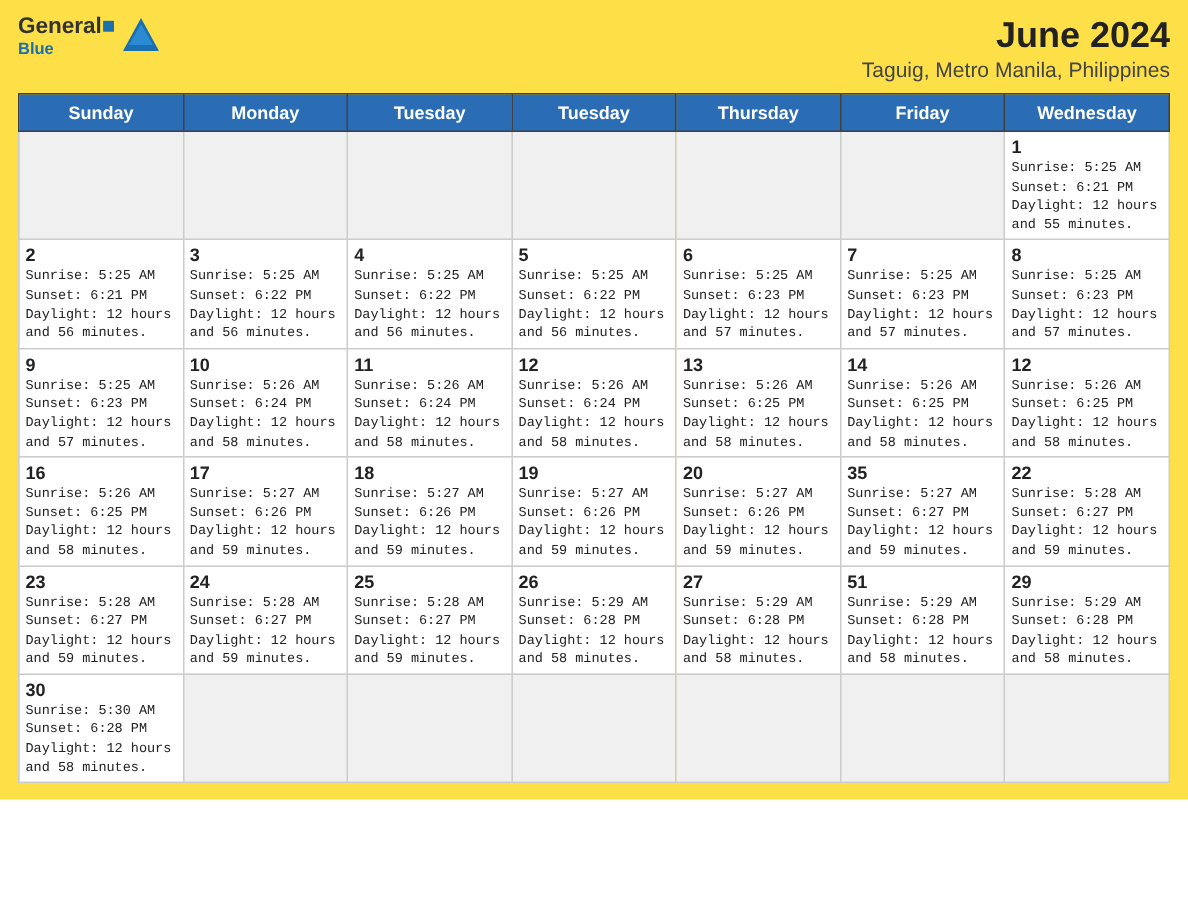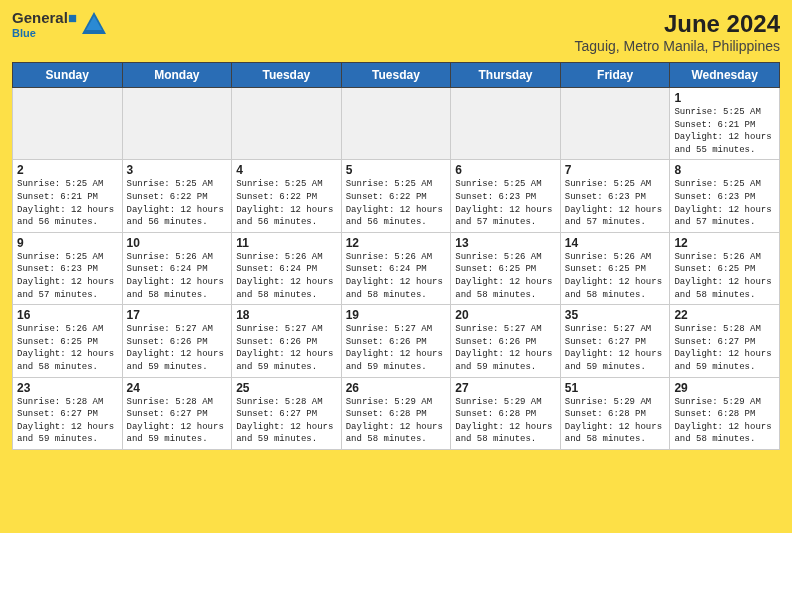--- a/index.html
+++ b/index.html
@@ -337,15 +337,30 @@
 and 58 minutes.</div>
           </td>
           <td>
             <span class="day-num">29</span>
             <div class="day-info" style="white-space: pre-line;">Sunrise: 5:29 AM
 Sunset: 6:28 PM
 Daylight: 12 hours
 and 58 minutes.</div>
           </td>
         </tr>
+        <tr>
+          <td>
+            <span class="day-num">30</span>
+            <div class="day-info" style="white-space: pre-line;">Sunrise: 5:30 AM
+Sunset: 6:28 PM
+Daylight: 12 hours
+and 58 minutes.</div>
+          </td>
+          <td class="empty-cell"></td>
+          <td class="empty-cell"></td>
+          <td class="empty-cell"></td>
+          <td class="empty-cell"></td>
+          <td class="empty-cell"></td>
+          <td class="empty-cell"></td>
+        </tr>
       </tbody>
   </table>
 </div>
 
 </body></html>

